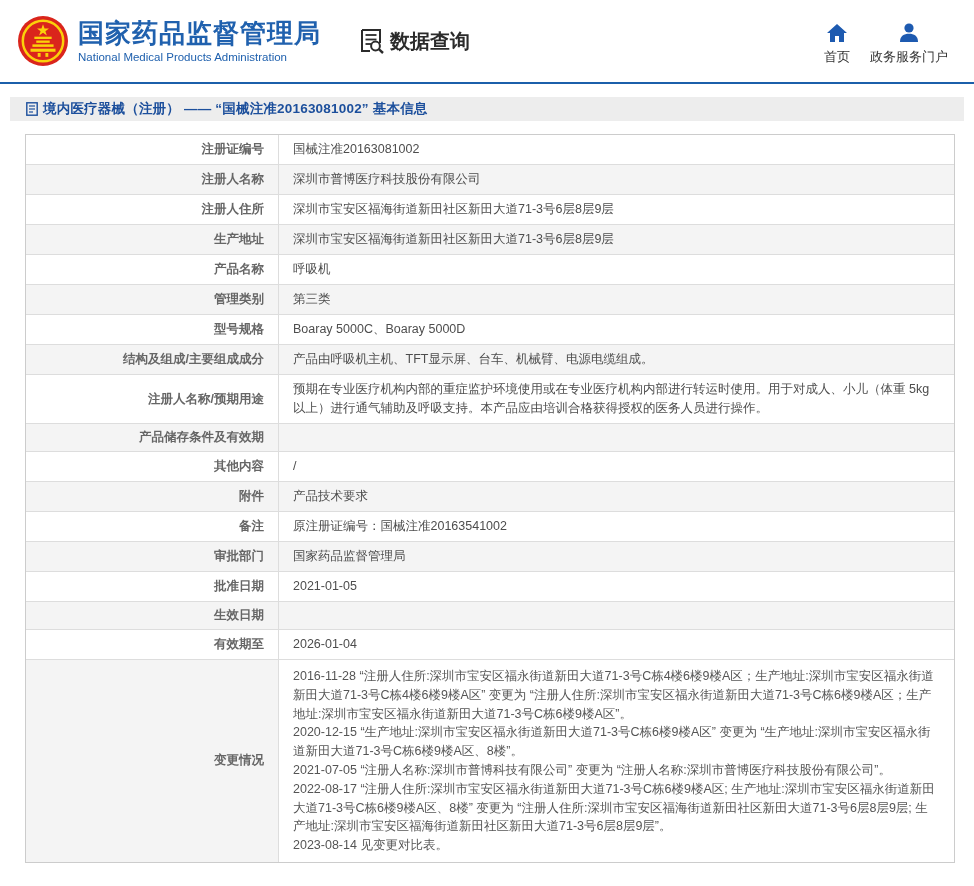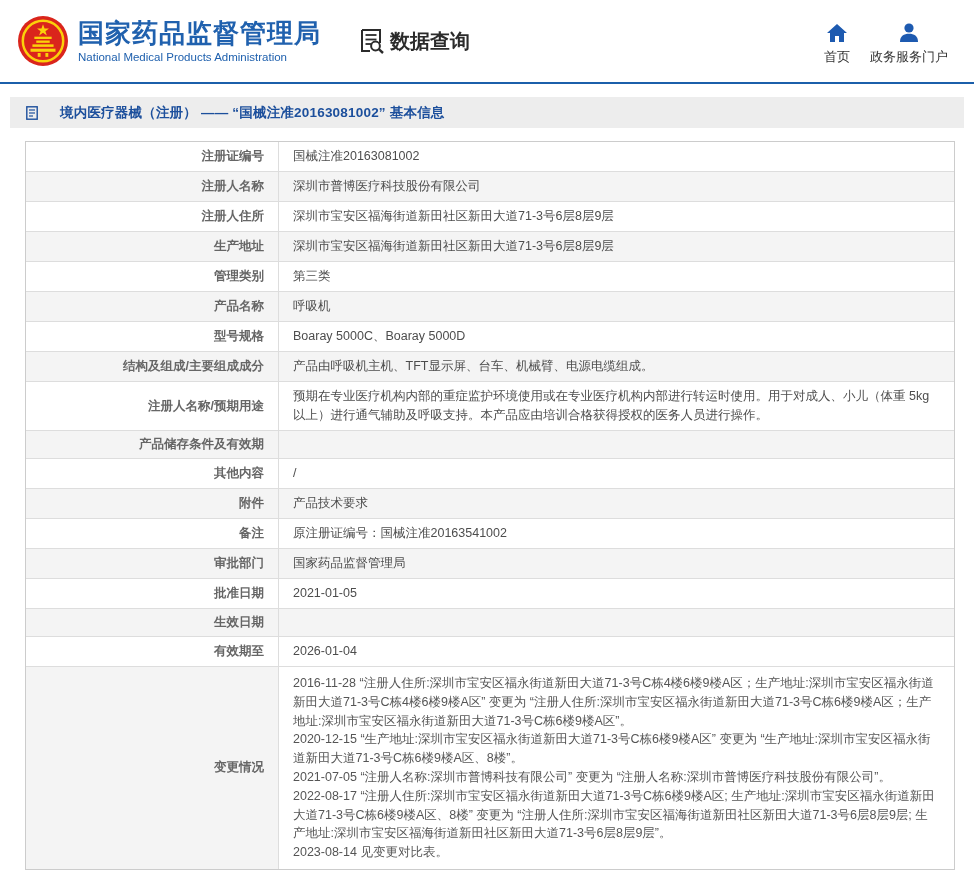--- a/index.html
+++ b/index.html
@@ -23,22 +23,22 @@
   .section-query { display:flex; align-items:center; margin-left:38px; }
   .query-icon { width:27px; height:26px; }
   .query-label { font-size:20px; font-weight:bold; color:#2b2b2b; margin-left:4px; }
   .header-nav { position:absolute; right:26px; top:22px; display:flex; gap:20px; }
   .nav-item { display:flex; flex-direction:column; align-items:center; cursor:pointer; }
   .nav-icon { height:20px; display:flex; align-items:flex-end; }
   .nav-label { font-size:13px; color:#333; margin-top:6px; white-space:nowrap; }
 
   
   .breadcrumb-bar {
-    margin:13px 10px 0 10px; height:31px; background:#ededed;
-    display:flex; align-items:center; padding-left:16px;gap:17px;
+    margin:13px 10px 0 10px; height:24px; background:#ededed;
+    display:flex; align-items:center; padding-left:16px;
   }
   .bc-icon { width:12px; height:14px; margin-right:5px; flex:0 0 auto; }
   .bc-text { font-size:13.5px; color:#1c4f9c; font-weight:bold; letter-spacing:.2px; }
 
   
   .info-table {
     margin:13px 24px 0 25px; width:930px;
     border:1px solid #ccc; background:#fff;
   }
   .row { display:flex; min-height:28px; }
@@ -135,26 +135,26 @@
   </div>
   <div class="row">
     <div class="cell-label">注册人住所</div>
     <div class="cell-value">深圳市宝安区福海街道新田社区新田大道71-3号6层8层9层</div>
   </div>
   <div class="row">
     <div class="cell-label">生产地址</div>
     <div class="cell-value">深圳市宝安区福海街道新田社区新田大道71-3号6层8层9层</div>
   </div>
   <div class="row">
+    <div class="cell-label">产品名称</div>
+    <div class="cell-value">呼吸机</div>
+  </div>
+  <div class="row">
     <div class="cell-label">管理类别</div>
     <div class="cell-value">第三类</div>
-  </div>
-  <div class="row">
-    <div class="cell-label">产品名称</div>
-    <div class="cell-value">呼吸机</div>
   </div>
   <div class="row">
     <div class="cell-label">型号规格</div>
     <div class="cell-value">Boaray 5000C、Boaray 5000D</div>
   </div>
   <div class="row">
     <div class="cell-label">结构及组成/主要组成成分</div>
     <div class="cell-value">产品由呼吸机主机、TFT显示屏、台车、机械臂、电源电缆组成。</div>
   </div>
   <div class="row" style="min-height:46px;">

